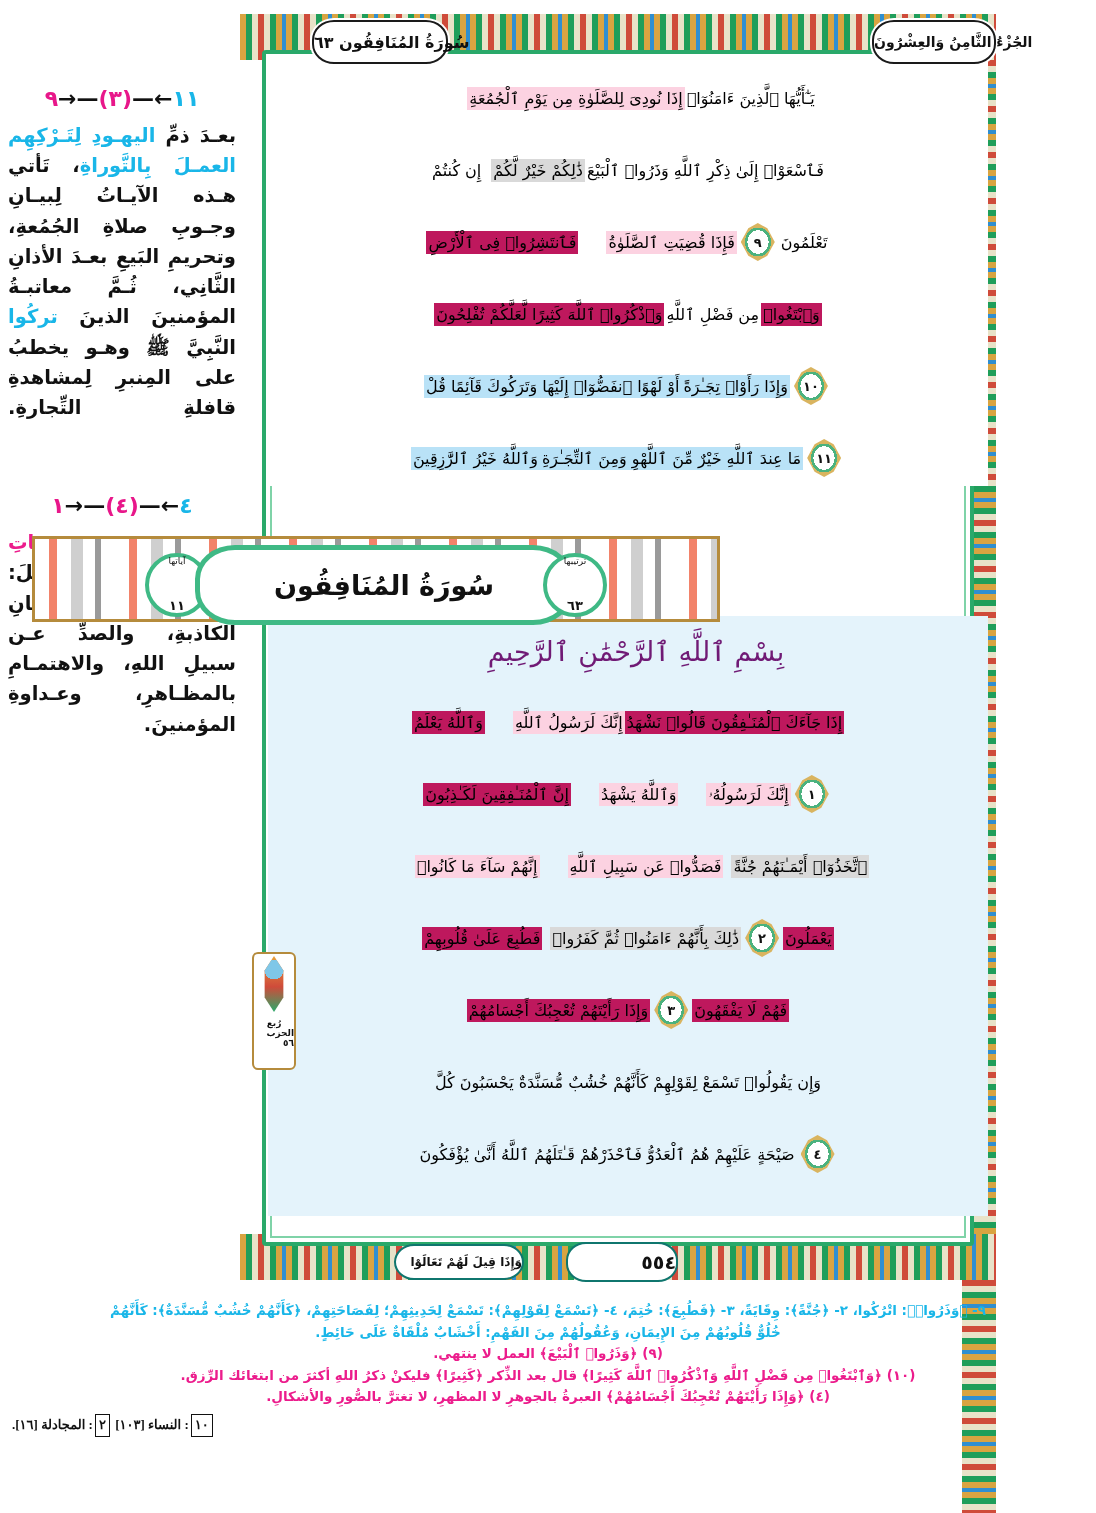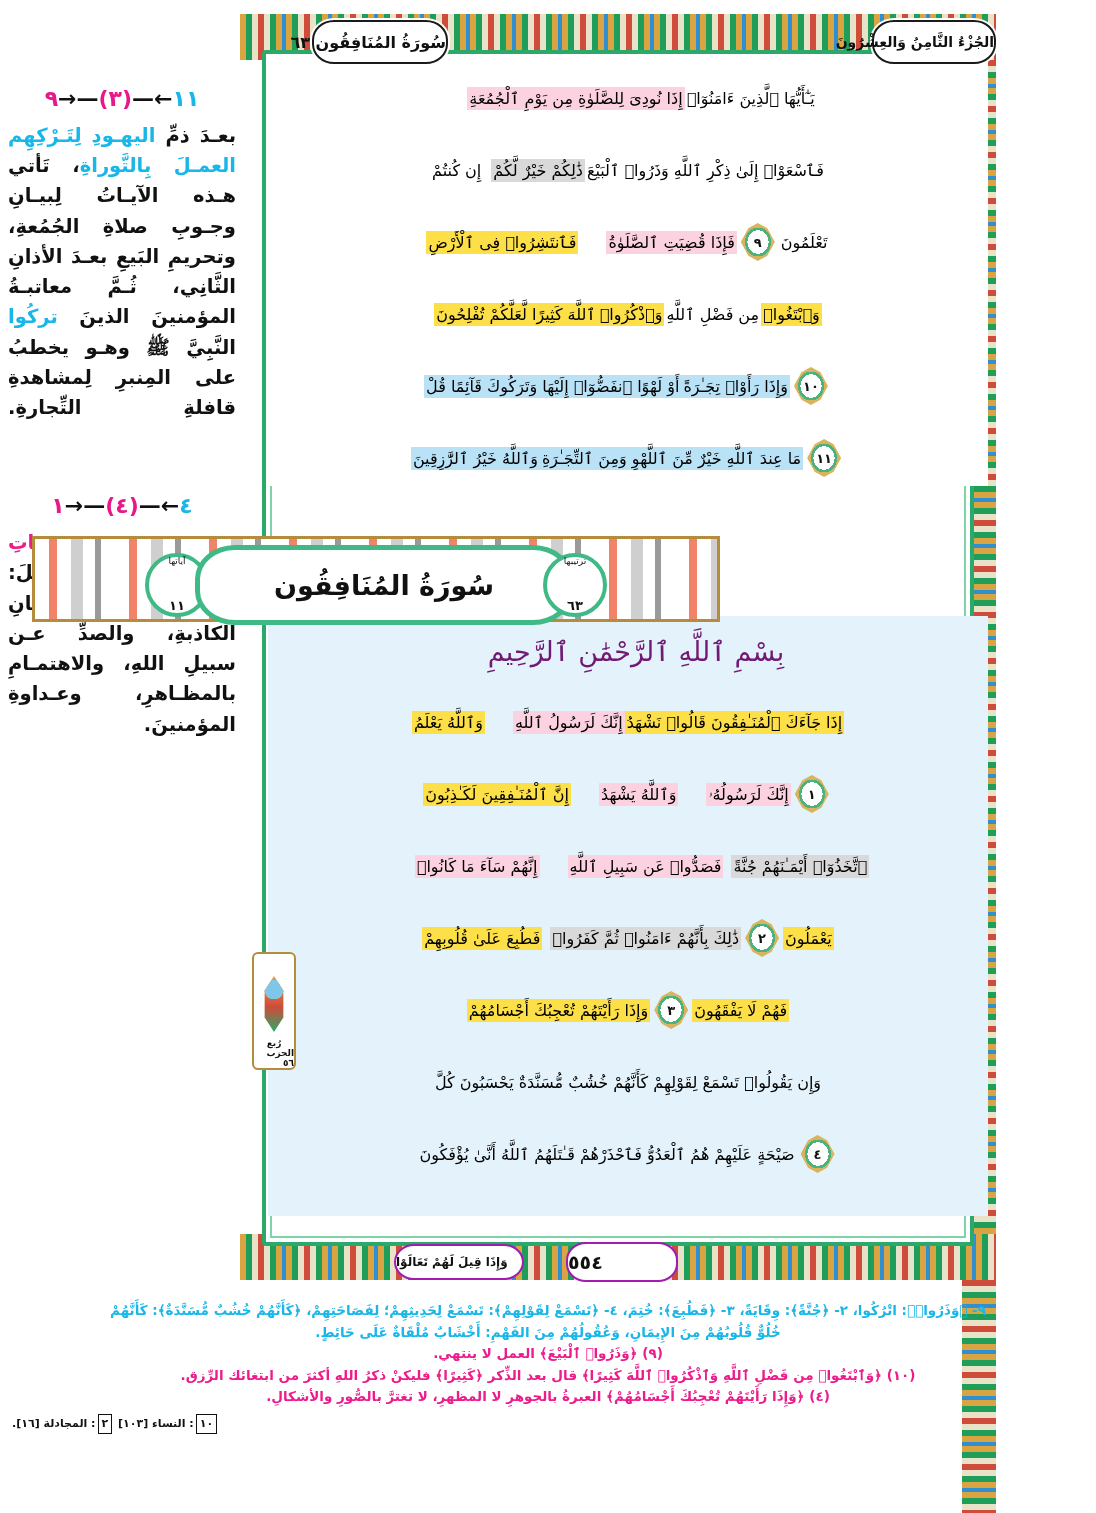--- a/index.html
+++ b/index.html
@@ -45,49 +45,49 @@
   }
   .frame-inner2{
     position:absolute; left:4px; top:4px; right:4px; bottom:4px;
     border:2px solid #7fd3a8; box-sizing:border-box;
   }
 
   
   .cartouche{
     position:absolute; top:20px; height:40px;
     background:#ffffff; border:2px solid #1a1a1a; border-radius:22px/20px;
-    display:flex; align-items:center; justify-content:flex-start;
+    display:flex; align-items:center; justify-content:flex-end;
     z-index: 40; box-shadow:0 0 0 2px #fff;
   }
   .cartouche span{ font-size:16px; font-weight:bold; color:#111;
     font-family:"DejaVu Sans","Liberation Sans",sans-serif; white-space:nowrap;}
   #surah-cartouche{ left:312px; width:132px; }
   #juz-cartouche{ left:872px; width:120px; }
   #juz-cartouche span{ font-size:14px; }
 
   
   .footer-oval{
     position:absolute; height:36px; background:#fff;
-    border:2px solid #a21caf; border-radius:20px/18px;
-    display:flex; align-items:center; justify-content:flex-end; z-index:40;
+    border:2px solid #0f766e; border-radius:20px/18px;
+    display:flex; align-items:center; justify-content:flex-start; z-index:40;
   }
   #page-number-oval{ left:566px; top:1242px; width:108px; }
   #page-number-oval span{ font-size:19px; font-weight:bold; color:#111; }
   #catchword-oval{ left:394px; top:1244px; width:126px; height:32px; }
   #catchword-oval span{ font-size:12px; font-weight:bold; color:#111; white-space:nowrap;}
 
   
   .quran-area{
     position:absolute; left:268px; top:56px; width:720px; height:1182px;
     z-index:20;
   }
   
   .hl-pink  { background:#fcd2e1;margin-left:28px; }
   .hl-grey  { background:#d9d9d9;margin-left:8px; }
-  .hl-yellow{ background:#fde047; }
+  .hl-yellow{ background:#be185d; }
   .hl-blue  { background:#b9e2f7; }
 
   .block-jumuah{
     position:absolute; left:0; top:0; width:720px; height:430px;
     background:#ffffff; padding-top:6px; box-sizing:border-box;
   }
   .block-munafiqun{
     position:absolute; left:0; top:560px; width:720px; height:600px;
     background:#e4f3fb;
   }
@@ -138,21 +138,21 @@
   .basmalah{
     height:70px; display:flex; align-items:center; justify-content:center;
     font-size:27px; color:#701a75; direction:rtl;margin-left:16px;
   }
 
   
   .hizb-marker{
     position:absolute; left:252px; top:952px; width:44px; height:118px;
     background:#ffffff; border:2px solid #b58b3c; border-radius:6px;
     z-index:45; display:flex; flex-direction:column;
-    align-items:center; justify-content:flex-end; padding-bottom:0; box-sizing:border-box;
+    align-items:center; justify-content:flex-end; padding-bottom:20px; box-sizing:border-box;
   }
   .hizb-orn{
     width:26px; height:56px; margin-bottom:6px;
     background:
       radial-gradient(circle at 50% 24%, #7fc7e8 0 22%, transparent 22%),
       linear-gradient(#e8a23c, #cf4b3a 55%, #2aa96a);
     clip-path: polygon(50% 0%, 86% 26%, 86% 74%, 50% 100%, 14% 74%, 14% 26%);
   }
   .hizb-marker .hl{ font-size:9px; font-weight:bold; color:#111; }
   .hizb-marker .hv{ font-size:9px; font-weight:bold; color:#111; }
@@ -179,21 +179,21 @@
   .side-gap{ height:60px; }
 
   
   .footnotes{
     position:absolute; left:12px; top:1300px; width:1072px;
     direction:rtl; text-align:center;
   }
   .fn-line{ font-size:13.5px; font-weight:bold; line-height:1.6; white-space:nowrap;}
   .fn-cyan{ color:#19b6e8; }
   .fn-pink{ color:#ec1c8c; }
-  .fn-black{ color:#111; font-size:11px; }
+  .fn-black{ color:#111; font-size:13px;font-family:Liberation Serif, serif; }
   .fn-box{
     display:inline-block; border:1px solid #111; padding:0 3px; margin:0 2px;
   }
   .fn-wrap{ white-space:normal; }
 </style>
 </head>
 <body>
 
 <div class="page">
 

